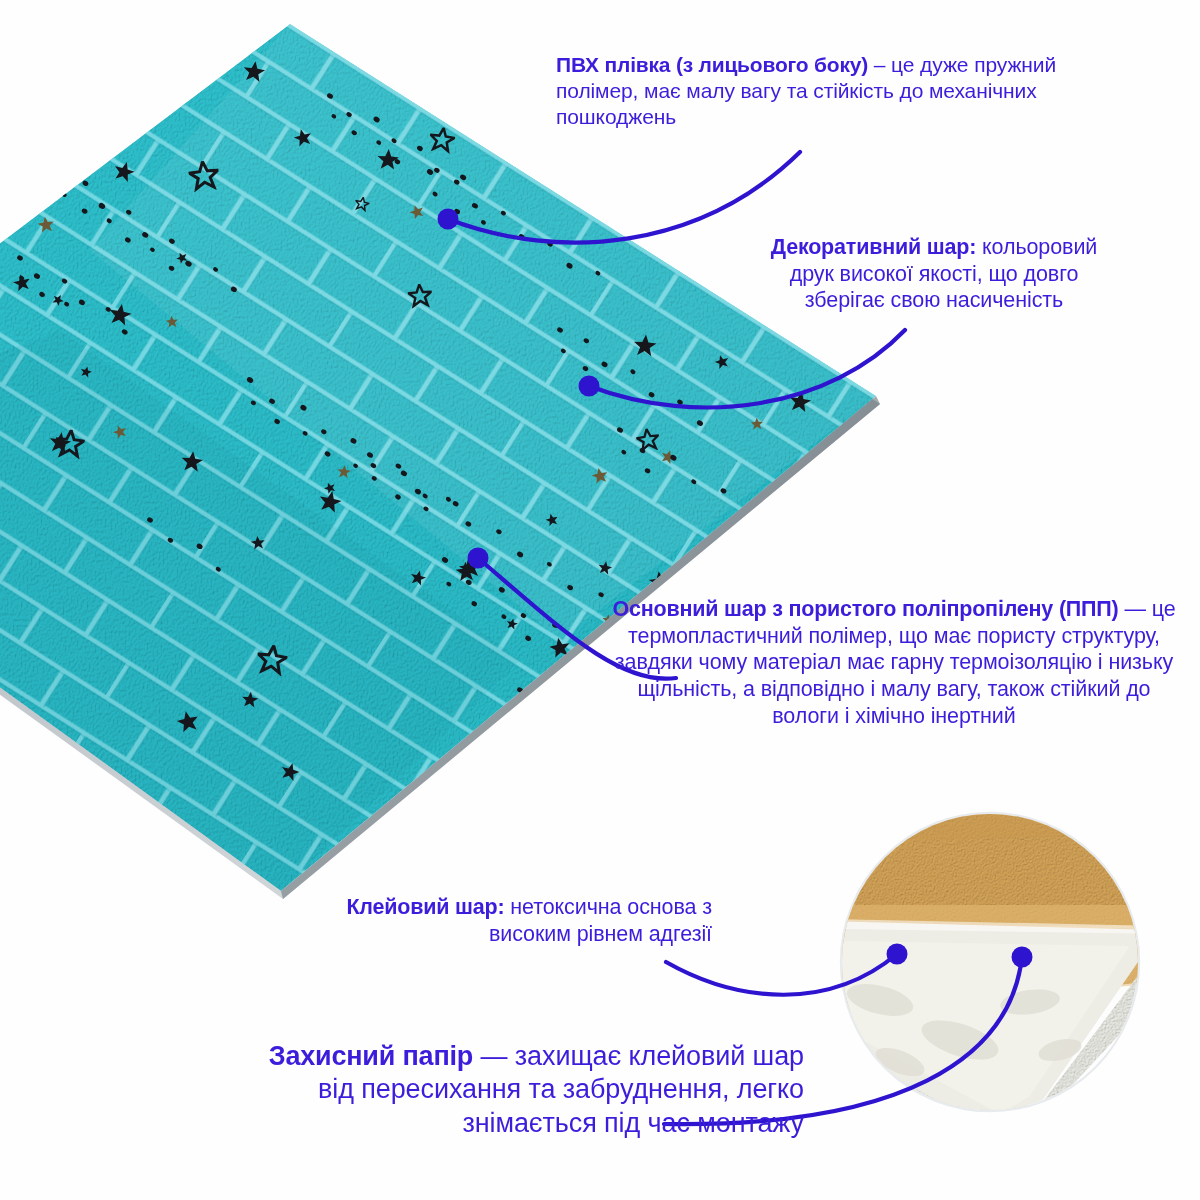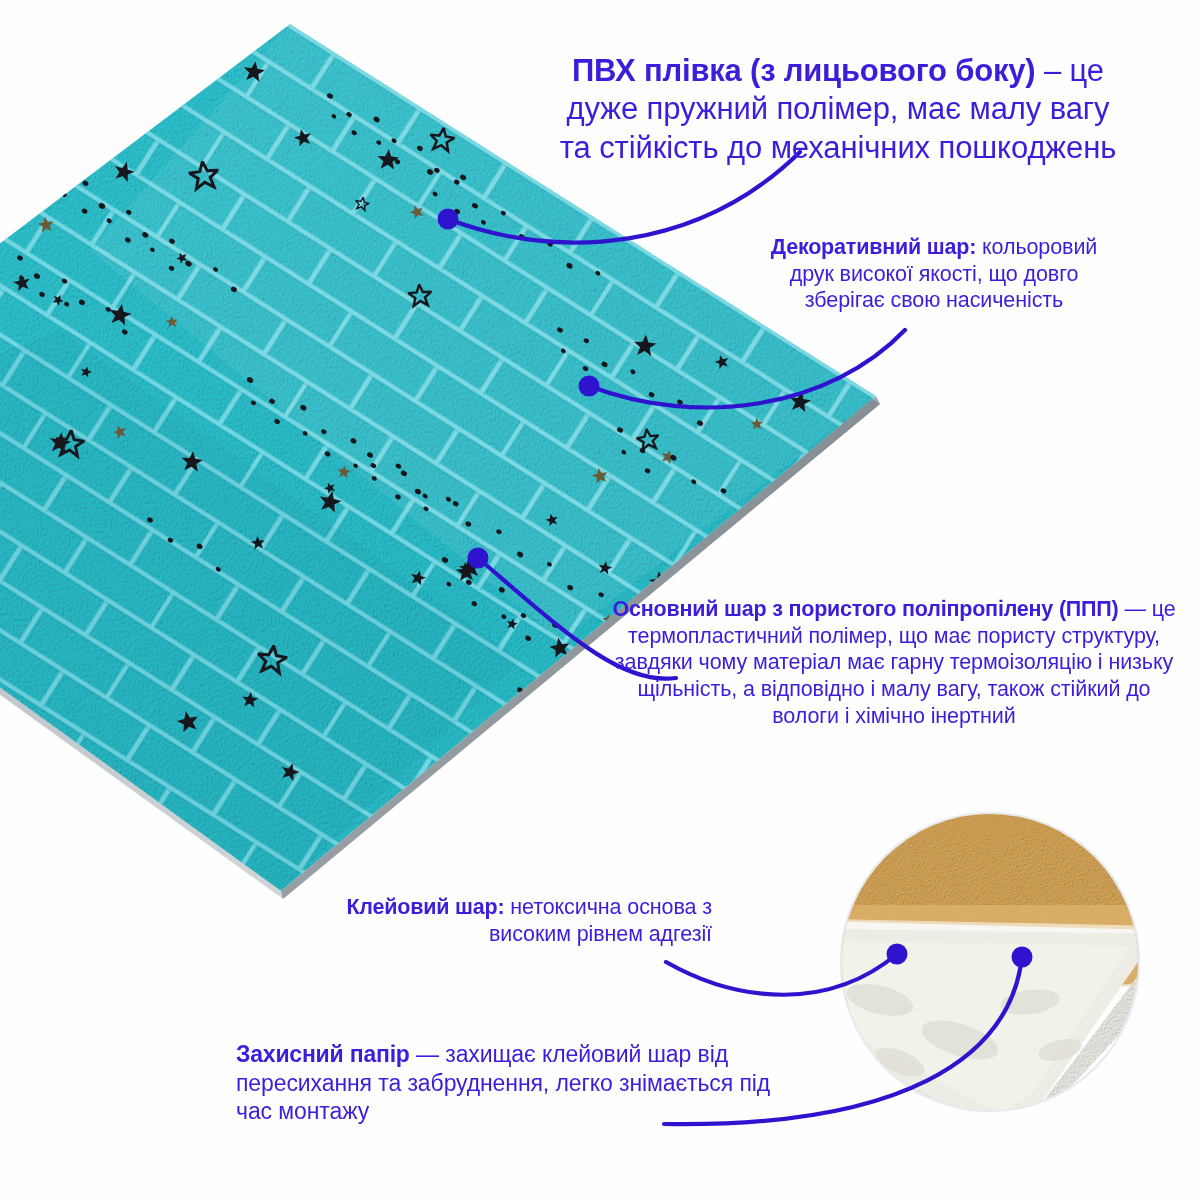--- a/index.html
+++ b/index.html
@@ -21,37 +21,37 @@
     font-family:"Liberation Sans", sans-serif;
     line-height:1.24;
     letter-spacing:-0.1px;
     -webkit-font-smoothing:antialiased;
   }
   .callout b{font-weight:bold;letter-spacing:-0.2px;}
   .callout .body{font-weight:normal;}
 
   #callout-pvc{
     left:556px;top:52px;width:564px;
-    text-align:center;font-size:31px;
+    text-align:left;font-size:21px;
   }
   #callout-deco{
     left:748px;top:234px;width:372px;
     text-align:center;font-size:21.5px;
   }
   #callout-core{
     left:608px;top:596px;width:572px;
     text-align:center;font-size:21.5px;
   }
   #callout-glue{
     left:296px;top:894px;width:416px;
     text-align:right;font-size:21.5px;
   }
   #callout-paper{
-    left:236px;top:1040px;width:548px;
-    text-align:left;font-size:23px;
+    left:256px;top:1040px;width:548px;
+    text-align:right;font-size:27px;
   }
 </style>
 </head>
 <body>
 
 <div id="stage">
 
   <svg id="art" viewBox="0 0 1200 1200">
     <defs>
 

